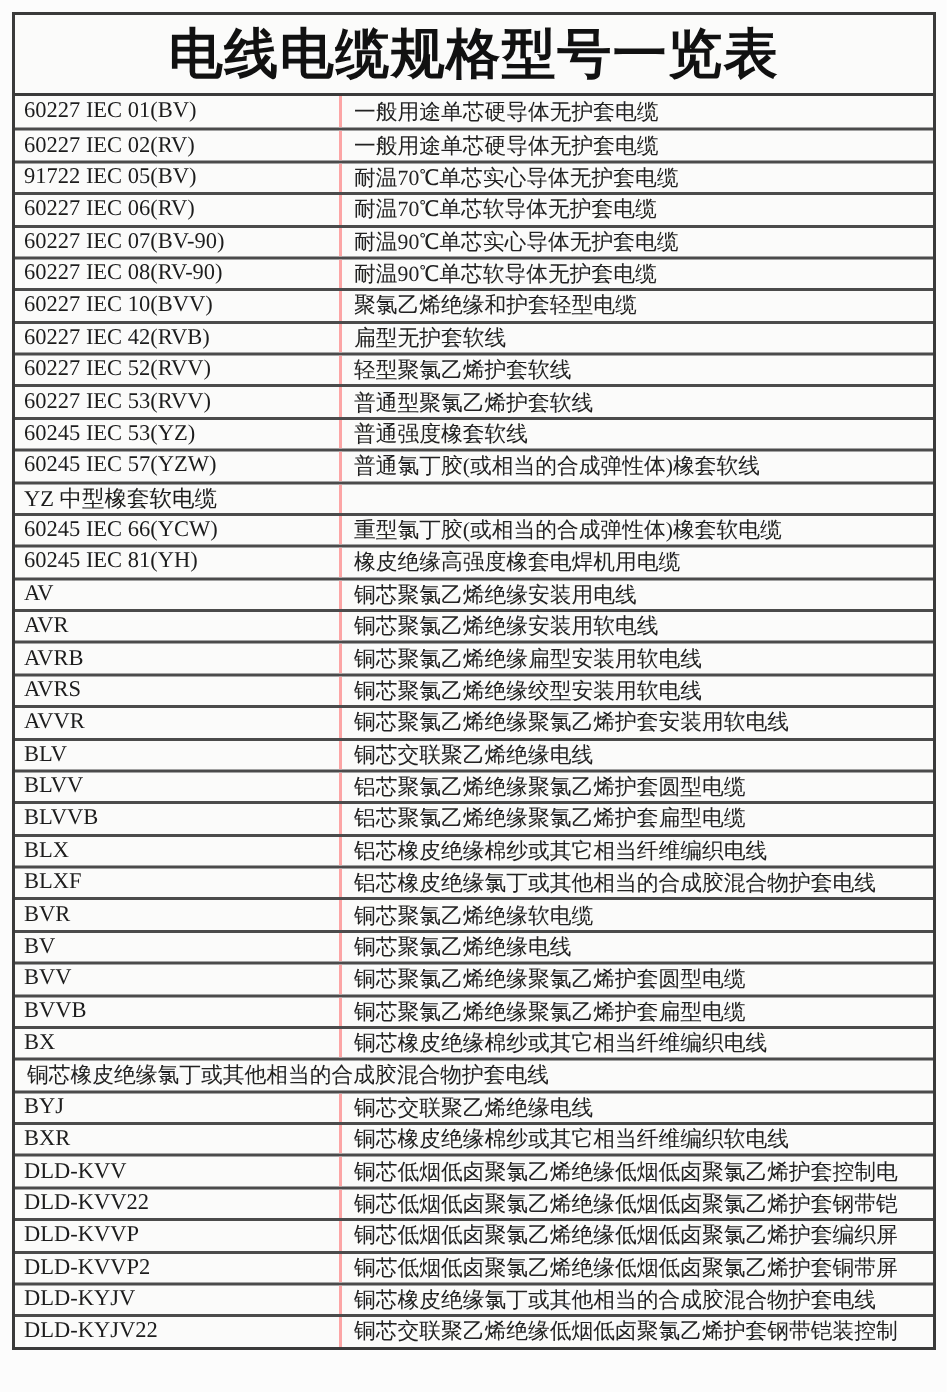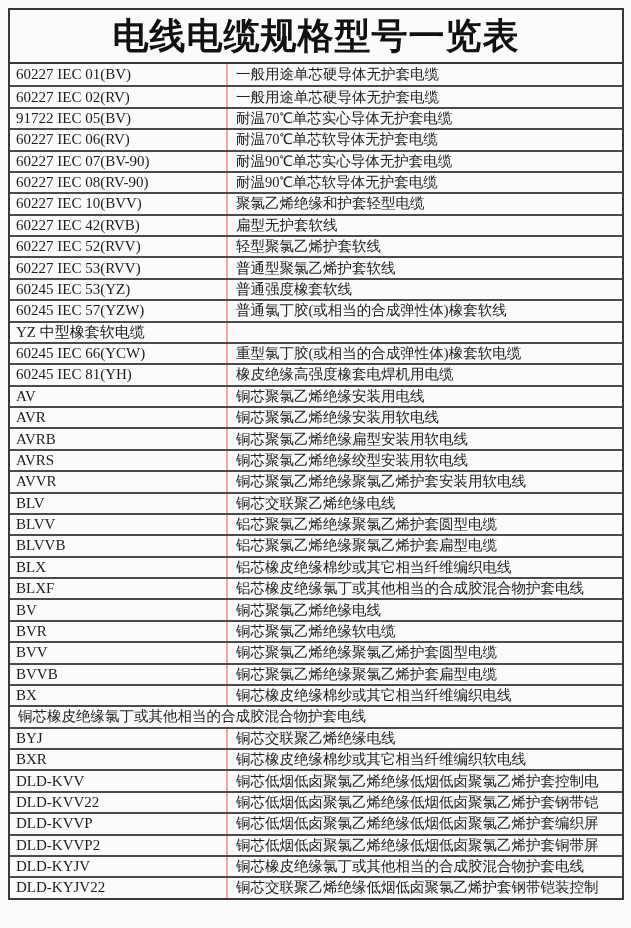--- a/index.html
+++ b/index.html
@@ -168,26 +168,26 @@
         </div>
         <div class="row">
           <div class="cell-code">BLX</div>
           <div class="cell-desc">铝芯橡皮绝缘棉纱或其它相当纤维编织电线</div>
         </div>
         <div class="row">
           <div class="cell-code">BLXF</div>
           <div class="cell-desc">铝芯橡皮绝缘氯丁或其他相当的合成胶混合物护套电线</div>
         </div>
         <div class="row">
+          <div class="cell-code">BVR</div>
+          <div class="cell-desc">铜芯聚氯乙烯绝缘软电缆</div>
+        </div>
+        <div class="row">
           <div class="cell-code">BV</div>
           <div class="cell-desc">铜芯聚氯乙烯绝缘电线</div>
-        </div>
-        <div class="row">
-          <div class="cell-code">BVR</div>
-          <div class="cell-desc">铜芯聚氯乙烯绝缘软电缆</div>
         </div>
         <div class="row">
           <div class="cell-code">BVV</div>
           <div class="cell-desc">铜芯聚氯乙烯绝缘聚氯乙烯护套圆型电缆</div>
         </div>
         <div class="row">
           <div class="cell-code">BVVB</div>
           <div class="cell-desc">铜芯聚氯乙烯绝缘聚氯乙烯护套扁型电缆</div>
         </div>
         <div class="row">

